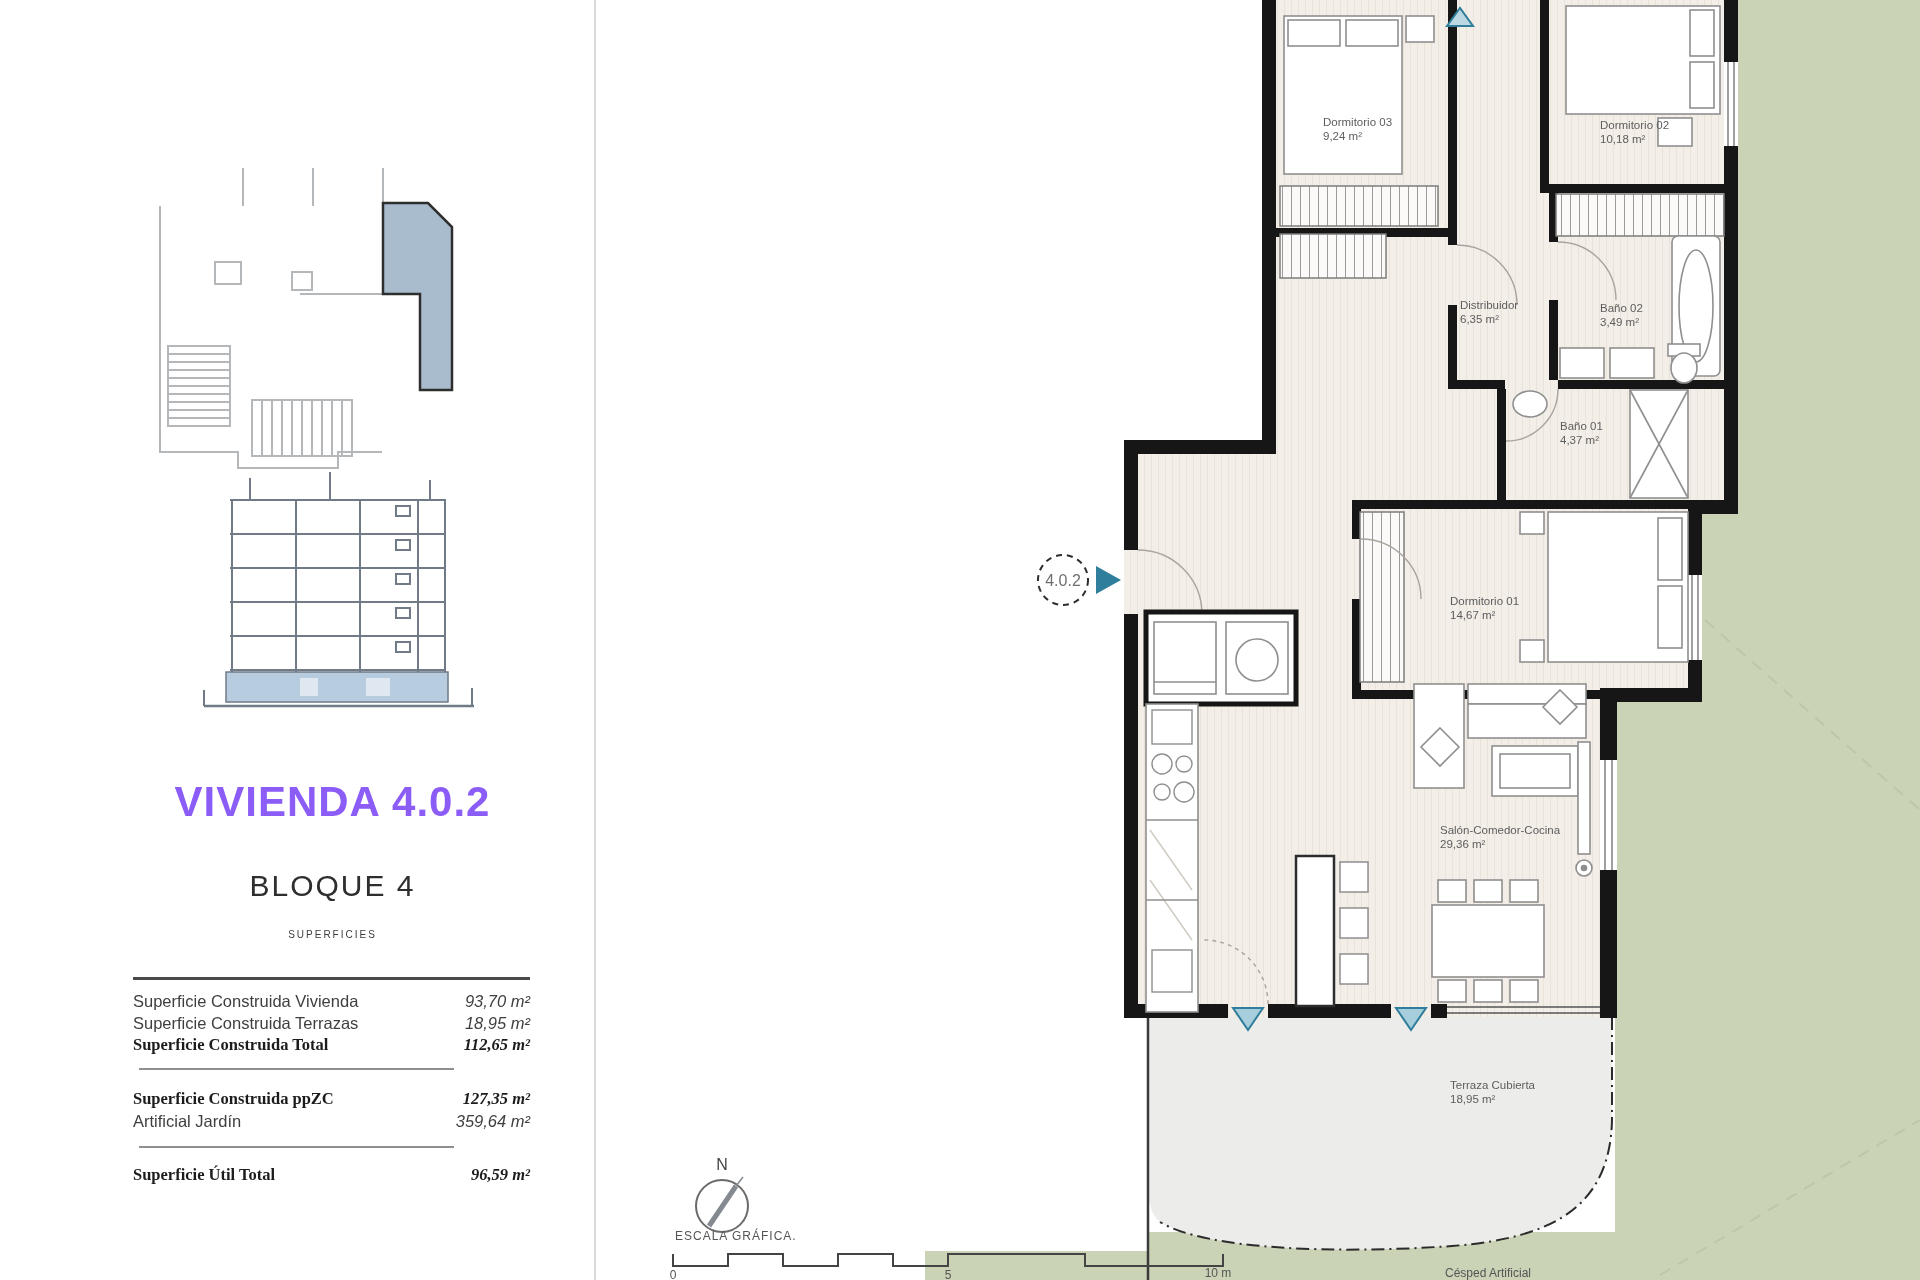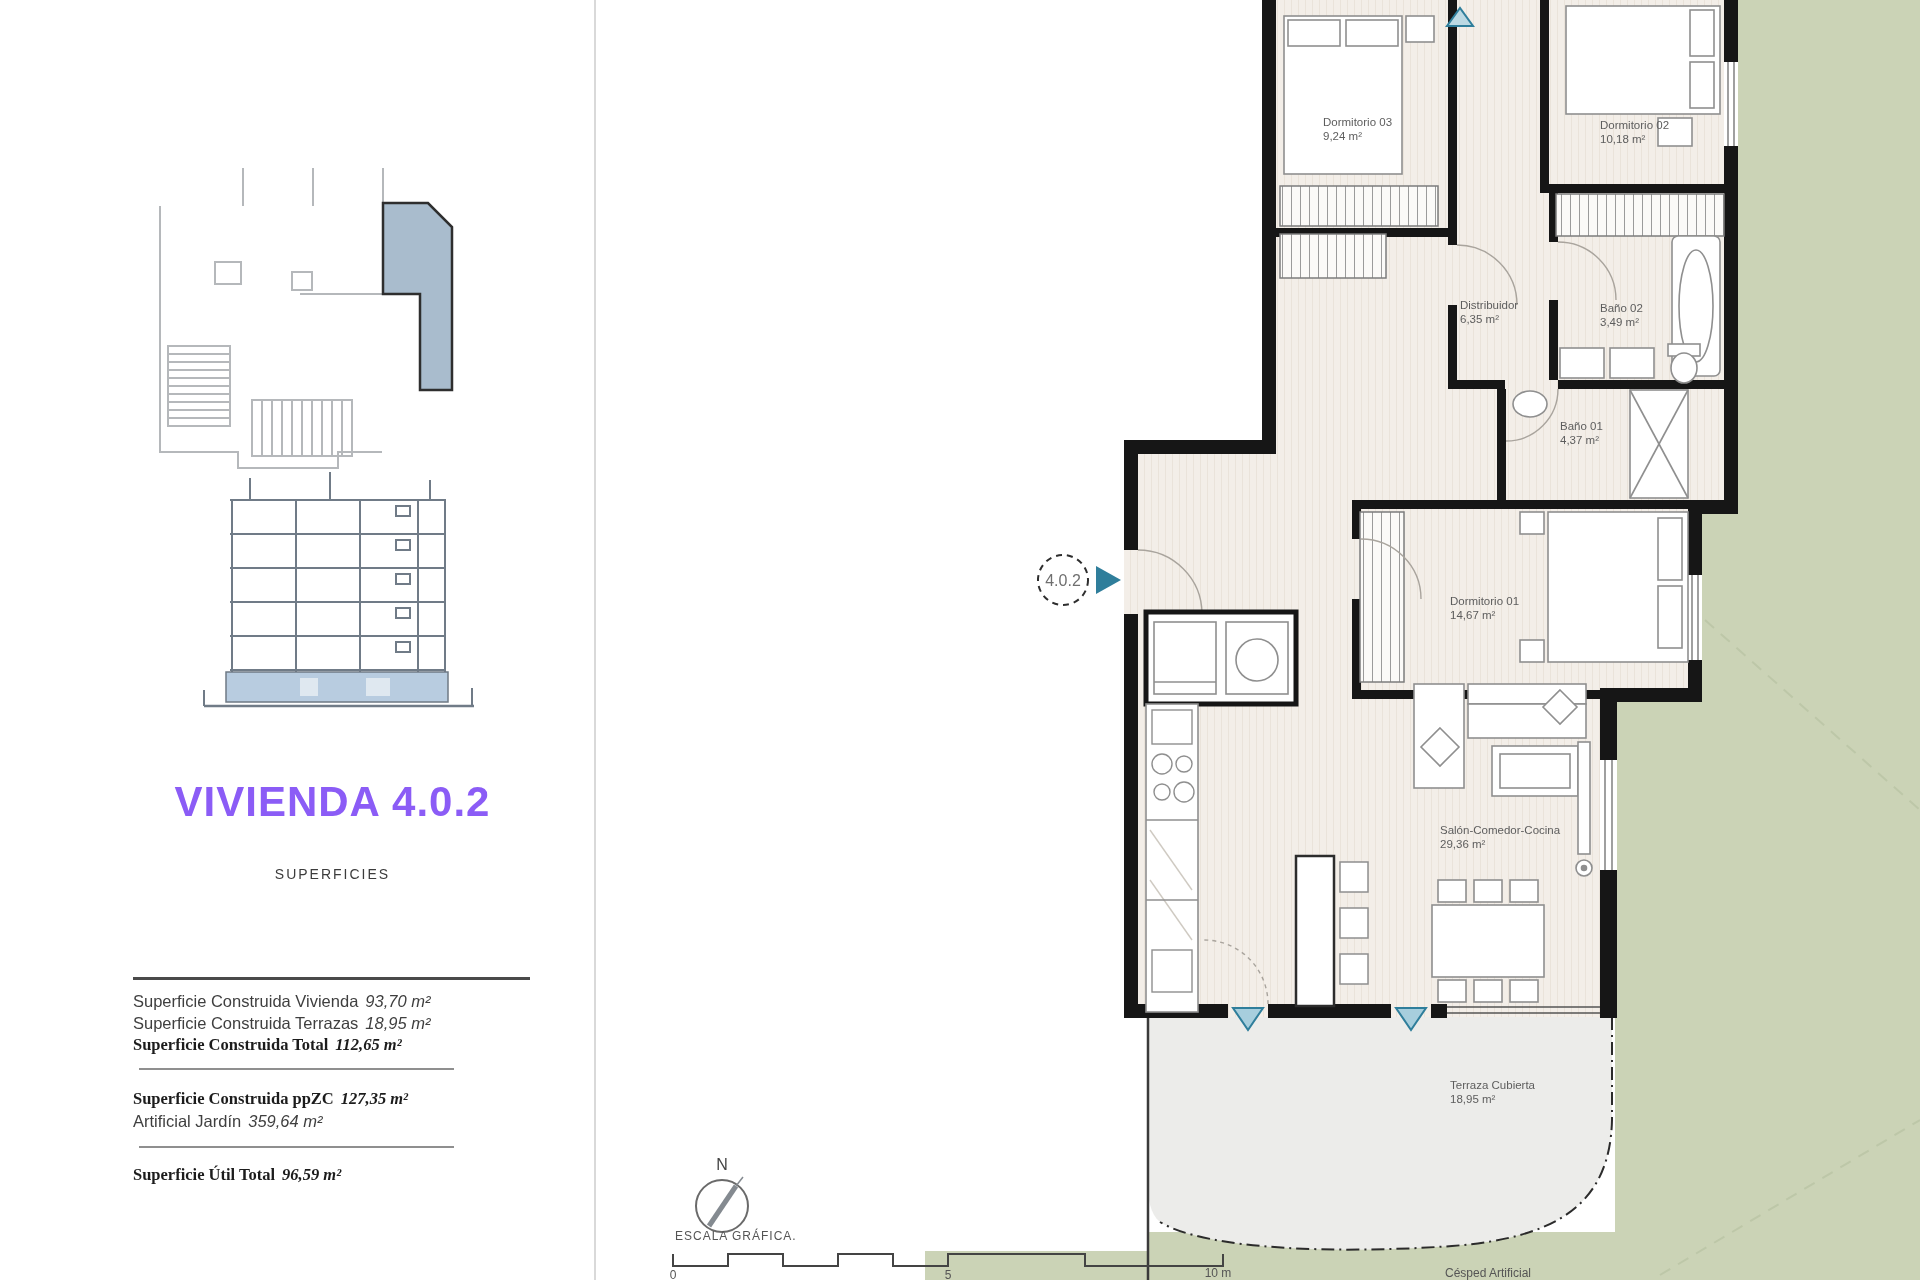--- a/index.html
+++ b/index.html
@@ -2,24 +2,24 @@
 <html><head>
 <meta charset="utf-8">
 <style>
   html,body{margin:0;padding:0;background:#ffffff;}
   .page{position:relative;width:1920px;height:1280px;background:#fff;overflow:hidden;
         font-family:"Liberation Sans",sans-serif;}
   .plan-svg{position:absolute;left:0;top:0;width:1920px;height:1280px;}
   .left-text{position:absolute;left:60px;top:778px;width:545px;text-align:center;color:#111;}
   .title{font-size:42px;font-weight:bold;letter-spacing:1px;color:#8b5cf6;}
   .block{margin-top:40px;font-size:30px;letter-spacing:2px;color:#2e2e2e;line-height:1.3;}
-  .surf-head{margin-top:24px;font-size:14px;letter-spacing:2px;color:#3c3c3c;}
+  .surf-head{margin-top:24px;font-size:10px;letter-spacing:2px;color:#3c3c3c;}
   .rule{position:absolute;left:133px;top:977px;width:397px;height:0;border-top:3px solid #4a4a4a;}
   .s-table{position:absolute;left:133px;top:990px;width:397px;font-size:16.5px;color:#3f3f3f;}
-  .s-row{display:flex;justify-content:flex-start;align-items:baseline;height:22px;line-height:22px;gap:7px;}
+  .s-row{display:flex;justify-content:space-between;align-items:baseline;height:22px;line-height:22px;gap:7px;}
   .s-row .val{font-style:italic;}
   .s-row.bold{font-weight:bold;color:#1c1c1c;font-family:Liberation Serif, serif;}
   .s-div{border-top:2px solid #8f8f8f;width:315px;margin:12px 40px 18px 6px;}
   .s-div.second{margin:14px 40px 16px 6px;}
   svg text{font-family:"Liberation Sans",sans-serif;}
   .room-name,.room-area{font-size:11.5px;fill:#5d5d5d;}
   .tiny{font-size:12px;fill:#555;}
 </style>
 </head>
 <body>
@@ -303,20 +303,21 @@
     <path d="M673,1254 L673,1266 L728,1266 L728,1254 L783,1254 L783,1266 L838,1266 L838,1254 L893,1254 L893,1266 L948,1266 L948,1254 L1085,1254 L1085,1266 L1223,1266 L1223,1254" fill="none" stroke="#444" stroke-width="2"></path>
     <text x="673" y="1279" text-anchor="middle" font-size="12" fill="#555">0</text>
     <text x="948" y="1279" text-anchor="middle" font-size="12" fill="#555">5</text>
     <text x="1218" y="1277" text-anchor="middle" font-size="12" fill="#555">10 m</text>
   </g>
 </svg>
 
 <div class="left-text">
   <div class="title">VIVIENDA 4.0.2</div>
   <div class="block">
+    <div>BLOQUE 4</div>
   </div>
   <div class="surf-head">SUPERFICIES</div>
 </div>
 <div class="rule"></div>
 
 <div class="s-table">
   <div class="s-row">
     <span>Superficie Construida Vivienda</span>
     <span class="val">93,70 m²</span>
   </div>

